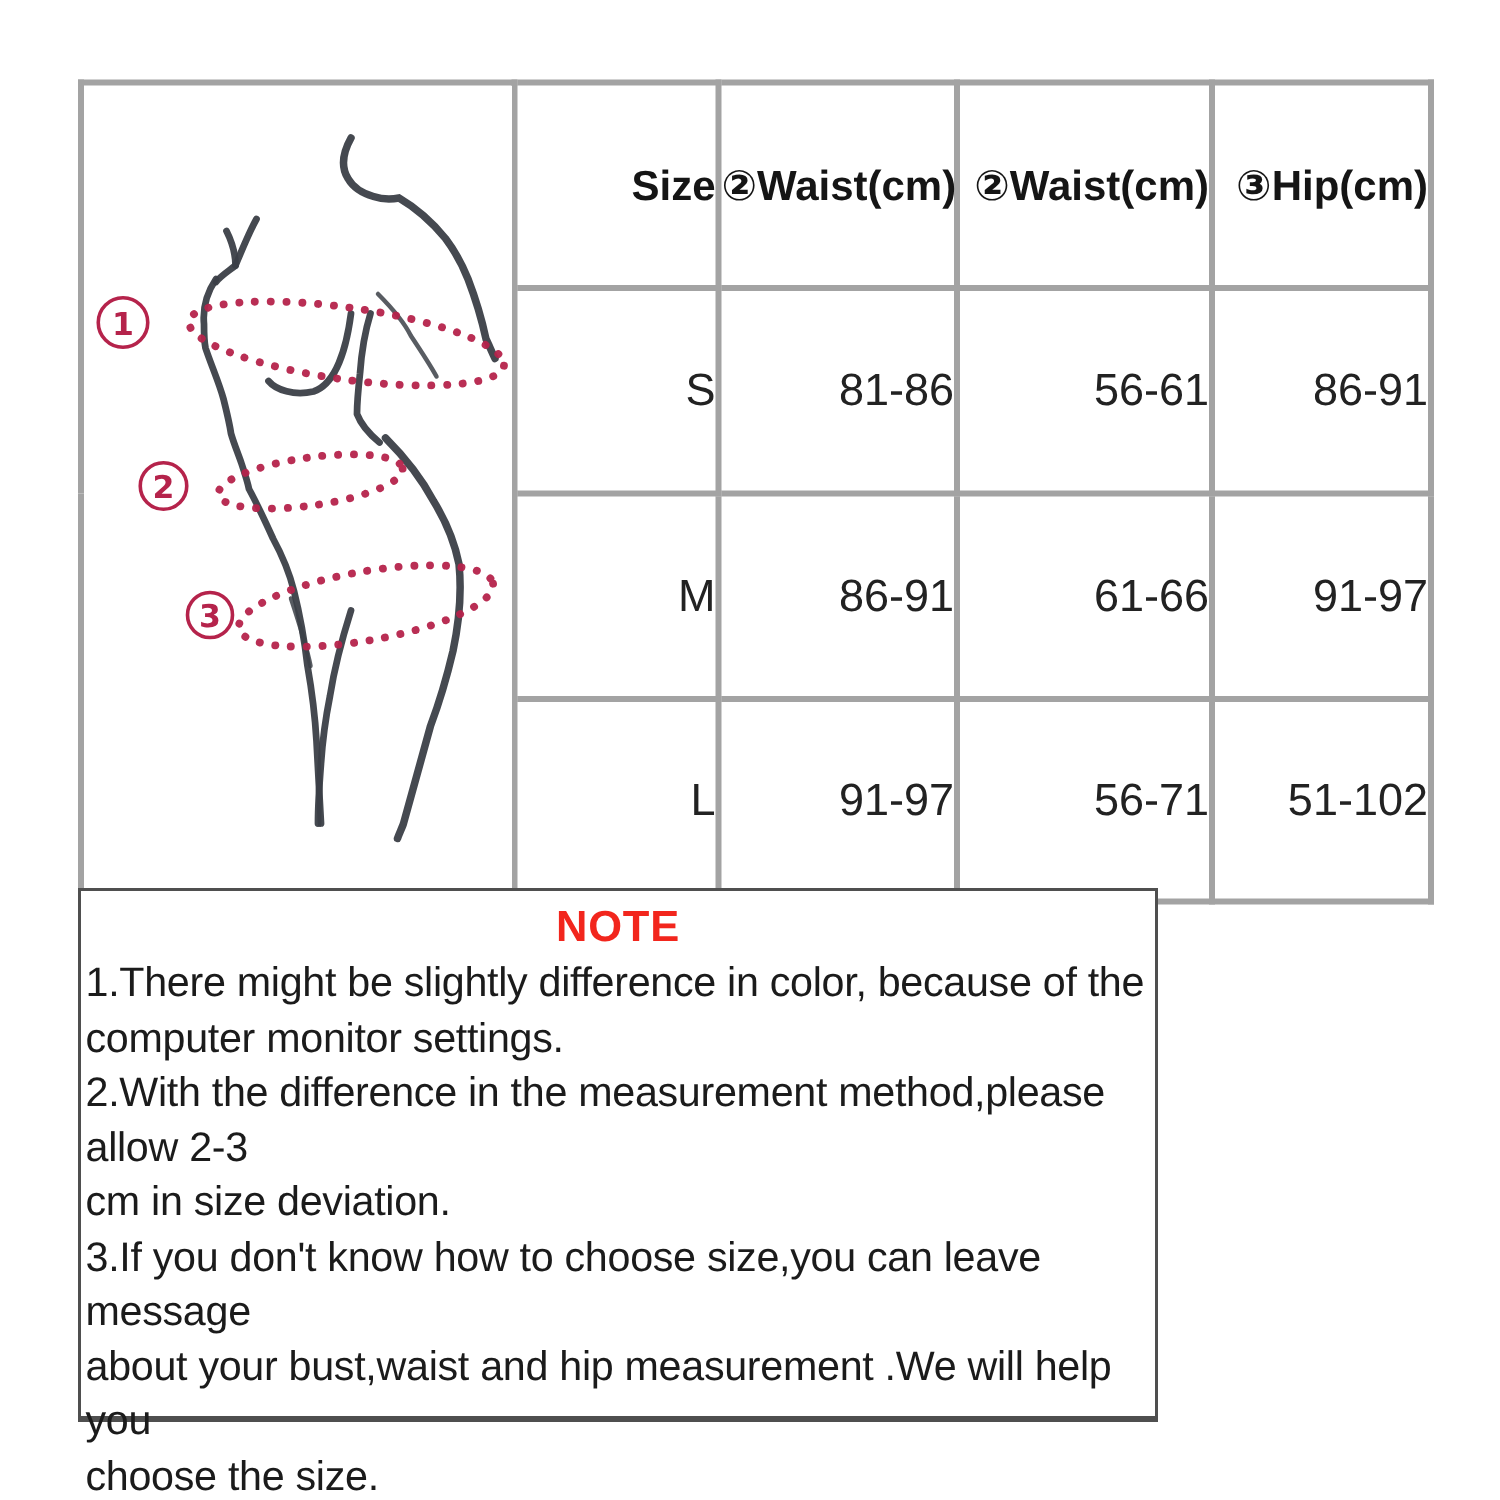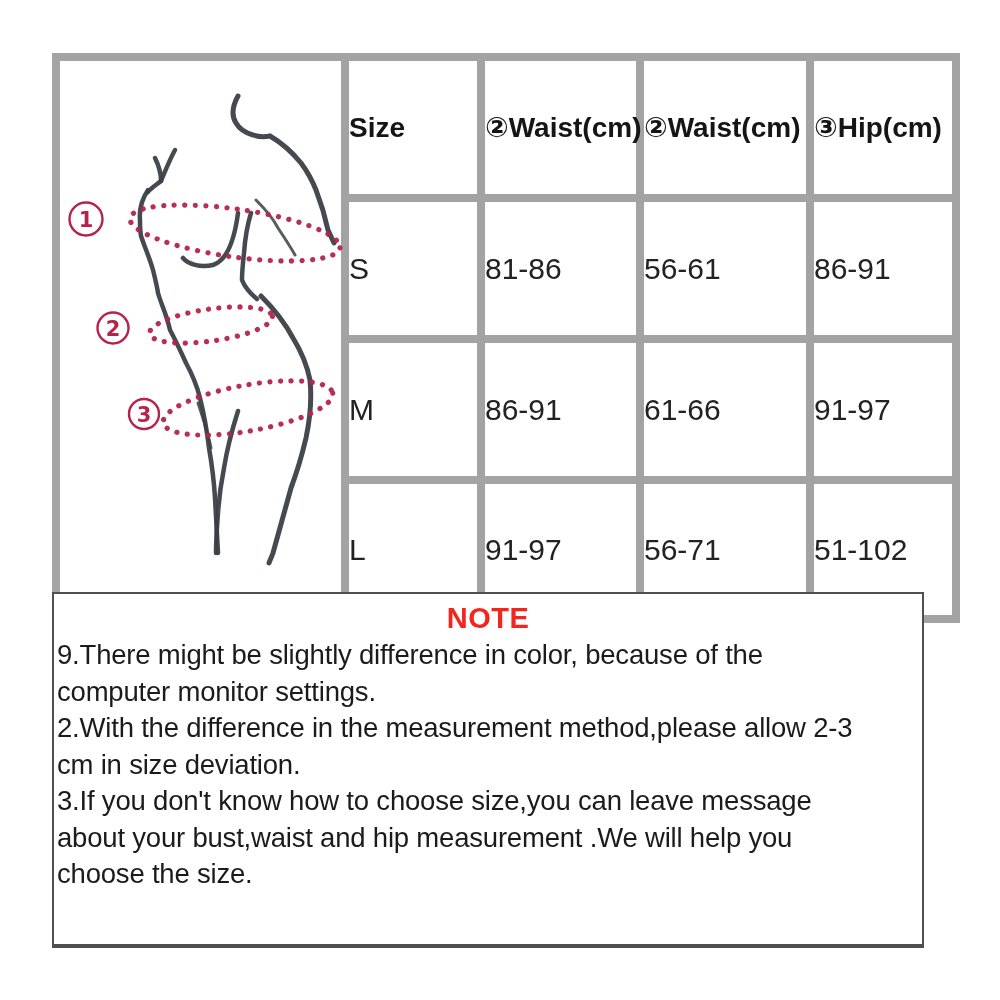--- a/index.html
+++ b/index.html
@@ -2,21 +2,21 @@
 <html><head>
 <meta charset="utf-8">
 <style>
   html,body{margin:0;padding:0;background:#ffffff;}
   .canvas{position:relative;width:1000px;height:1000px;background:#fff;overflow:hidden;
           font-family:"Liberation Sans","DejaVu Sans",sans-serif;color:#1b1b1b;}
 
   
   table.size-table{position:absolute;left:52px;top:53px;border-collapse:collapse;
                    table-layout:fixed;width:900px;}
-  .size-table td,.size-table th{border:8px solid #a3a3a3;text-align:left;vertical-align:middle;
+  .size-table td,.size-table th{border:4px solid #a3a3a3;text-align:right;vertical-align:middle;
                    background:#fff;padding:0;}
   .size-table{border:3px solid #4f4f4f;}
   .size-table th{font-size:28px;font-weight:bold;color:#151515;height:133px;}
   .size-table td.val{font-size:30px;font-weight:400;color:#222;}
   .row-s td{height:133px;}
   .row-m td{height:133px;}
   .row-l td{height:131px;}
   td.figure-cell{padding:0;position:relative;}
   td.figure-cell svg{display:block;position:absolute;left:0;top:0;}
 
@@ -24,21 +24,21 @@
   .sketch{fill:none;stroke:#3b3f47;stroke-width:4.5;stroke-linecap:round;opacity:.95;}
   .sketch.thin{stroke-width:3;opacity:.85;}
   .sketch.hair{stroke-width:5;}
   .dots{fill:none;stroke:#b5234b;stroke-width:5.2;stroke-linecap:round;
         stroke-dasharray:0.1 10.4;opacity:.95;}
   .label-circle{fill:none;stroke:#b5234b;stroke-width:2.4;}
   .label-digit{fill:#b5234b;font-size:21px;font-weight:bold;text-anchor:middle;
         font-family:"DejaVu Sans","Liberation Sans",sans-serif;}
 
   
-  .note-box{position:absolute;left:52px;top:592px;width:872px;height:356px;box-sizing:border-box;
+  .note-box{position:absolute;left:52px;top:592px;width:720px;height:356px;box-sizing:border-box;
             border:2px solid #4f4f4f;border-bottom-width:4px;background:#fff;}
   .note-title{text-align:center;color:#f2261d;font-size:29px;font-weight:bold;
               letter-spacing:.5px;margin-top:5px;line-height:38px;}
   .note-item{font-size:27.5px;line-height:36.5px;color:#1b1b1b;white-space:pre-line;
              padding:0 3px;letter-spacing:-0.2px;}
 </style>
 </head>
 <body>
 
 <div class="canvas">
@@ -108,21 +108,21 @@
       <td class="val">L</td>
       <td class="val">91-97</td>
       <td class="val">56-71</td>
       <td class="val">51-102</td>
     </tr>
   </tbody>
     </table>
 
   <div class="note-box">
     <div class="note-title">NOTE</div>
-    <div class="note-item">9.There might be slightly difference in color, because of the
+    <div class="note-item">1.There might be slightly difference in color, because of the
 computer monitor settings.</div>
     <div class="note-item">2.With the difference in the measurement method,please allow 2-3
 cm in size deviation.</div>
     <div class="note-item">3.If you don't know how to choose size,you can leave message
 about your bust,waist and hip measurement .We will help you
 choose the size.</div>
   </div>
 
 </div>
 

